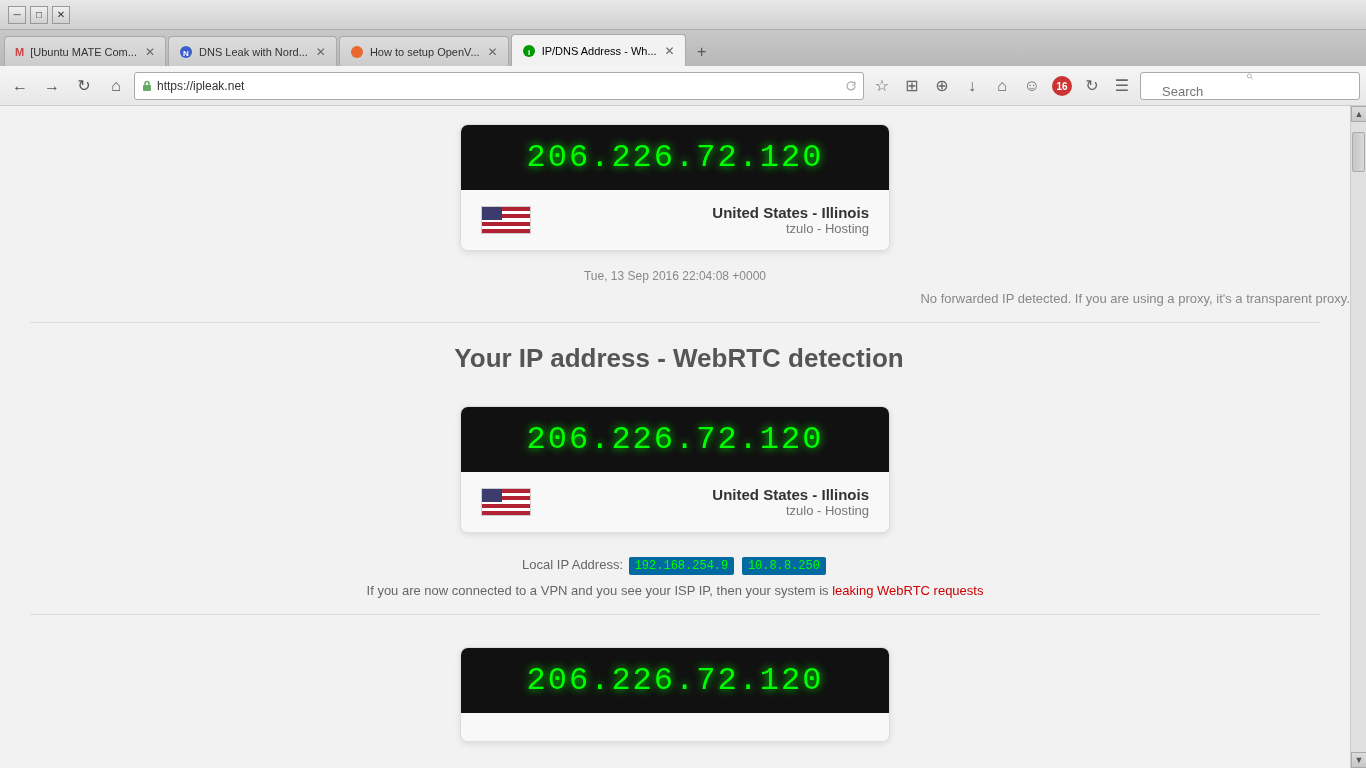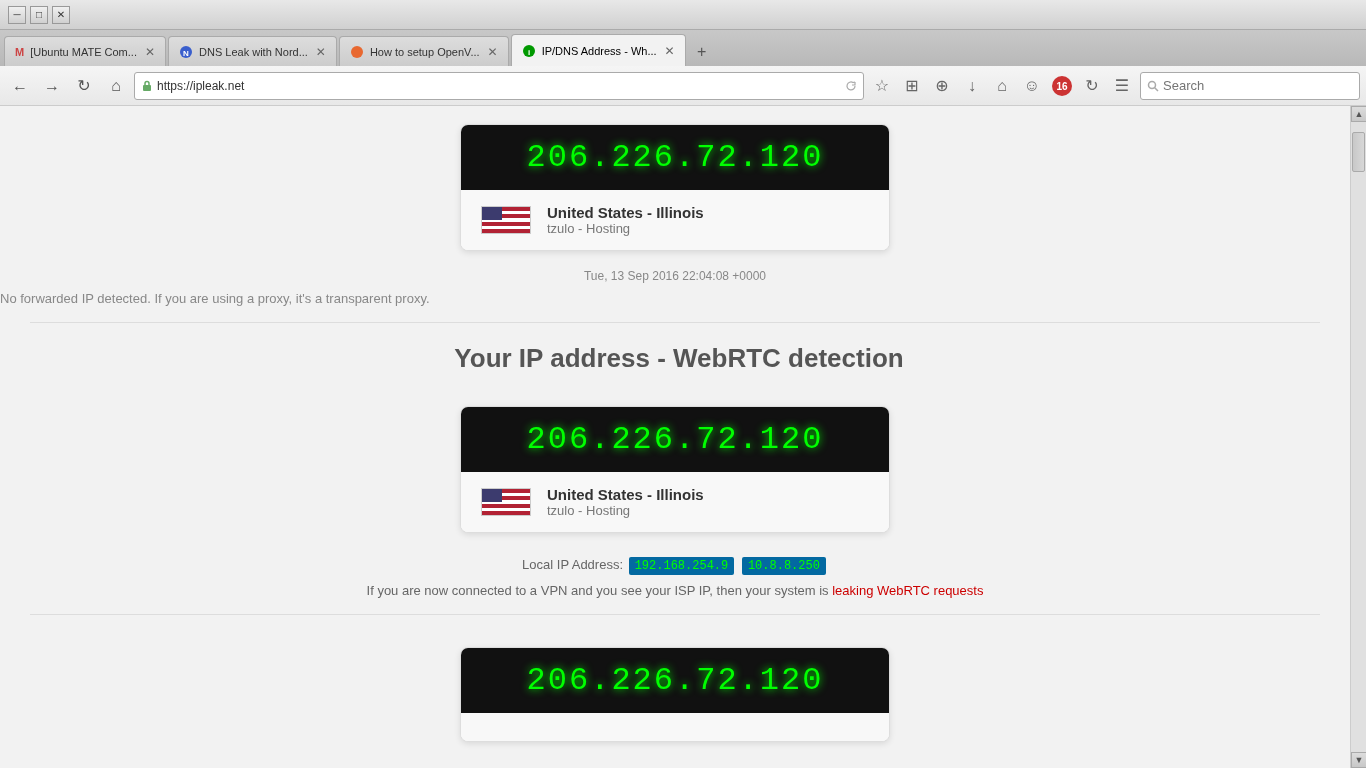--- a/index.html
+++ b/index.html
@@ -122,20 +122,21 @@
     .search-bar-wrap {
       display: flex;
       align-items: center;
       background: white;
       border: 1px solid #aaa;
       border-radius: 3px;
       height: 28px;
       padding: 0 6px;
       gap: 4px;
       width: 220px;
+      flex-direction: column;
     }
     .search-bar-wrap input {
       flex: 1;
       border: none; outline: none;
       font-size: 13px;
       color: #aaa;
     }
     .toolbar-icons {
       display: flex; align-items: center; gap: 2px;
     }
@@ -231,21 +232,21 @@
       flex-shrink: 0;
       position: relative;
       overflow: hidden;
       border: 1px solid #ccc;
     }
     
     .flag-us {
       background: white;
     }
 
-    .location-info { flex: 1; }
+    .location-info { flex: 1; text-align: right; }
     .location-name {
       font-size: 15px;
       font-weight: bold;
       color: #333;
     }
     .isp-info {
       font-size: 13px;
       color: #777;
     }
 
@@ -287,21 +288,21 @@
     }
 
     .timestamp {
       text-align: center;
       font-size: 12px;
       color: #888;
       margin: 8px 0;
     }
 
     .no-forward-text {
-      text-align: left;
+      text-align: right;
       font-size: 13px;
       color: #888;
       margin: 4px 0 12px 0;
     }
 
     
     .vpn-warning {
       text-align: center;
       font-size: 13px;
       color: #666;

